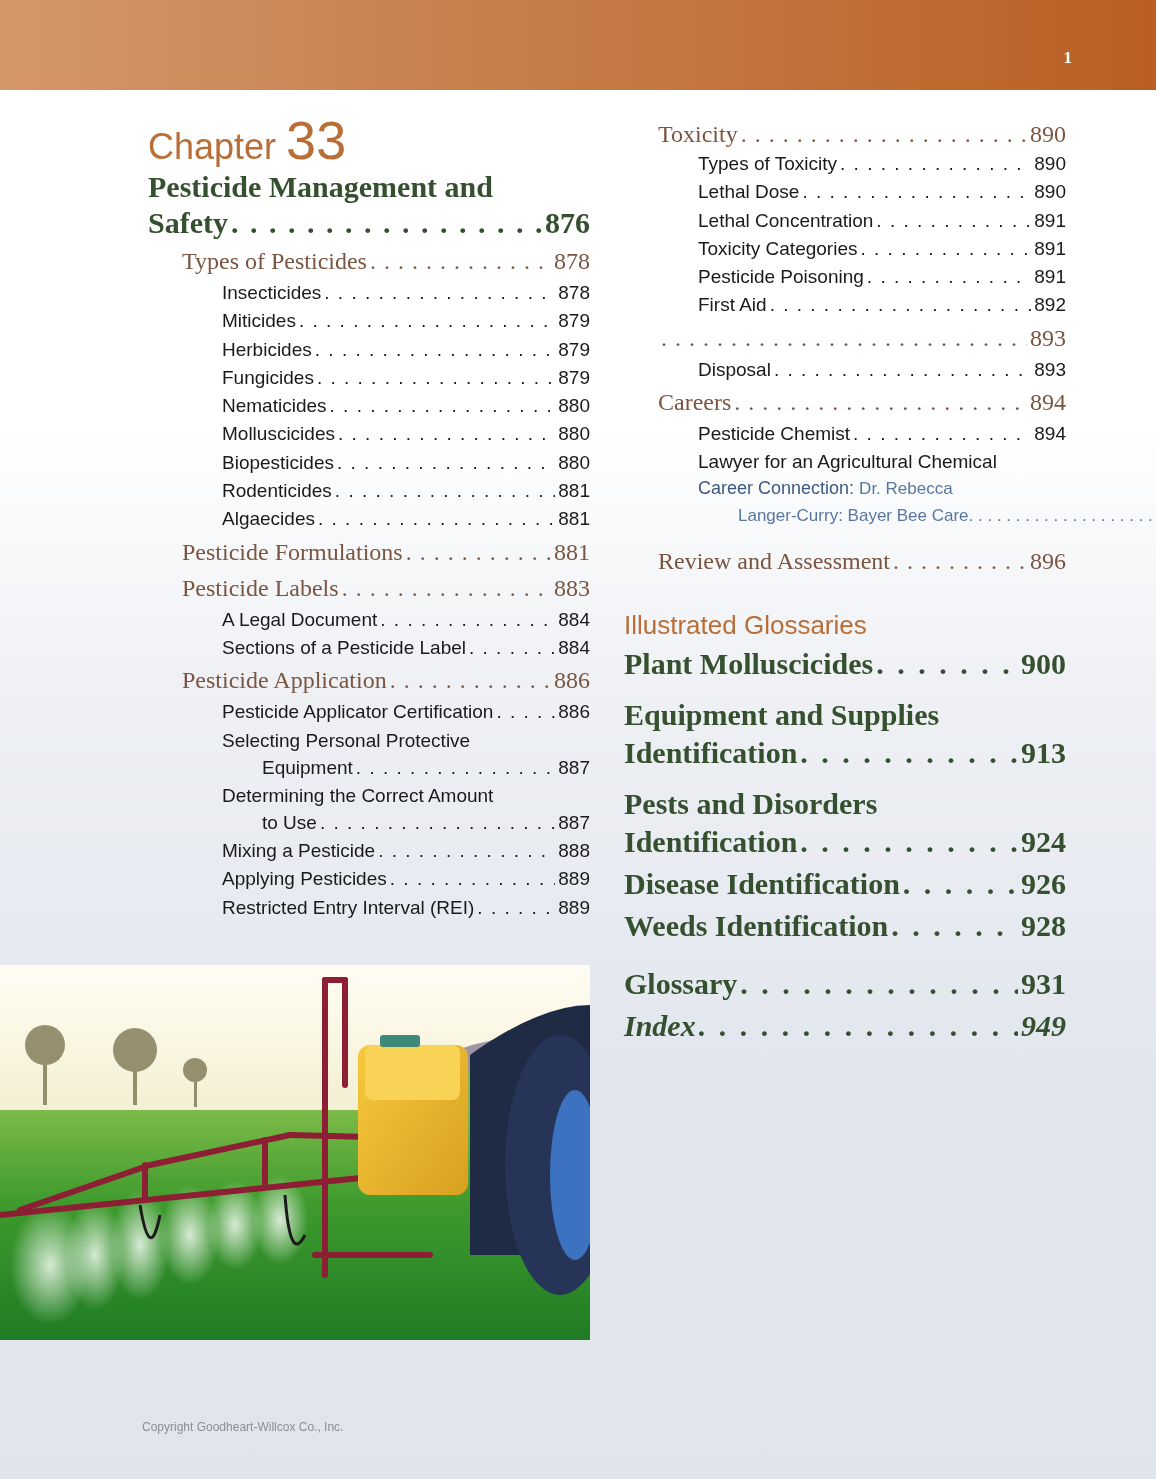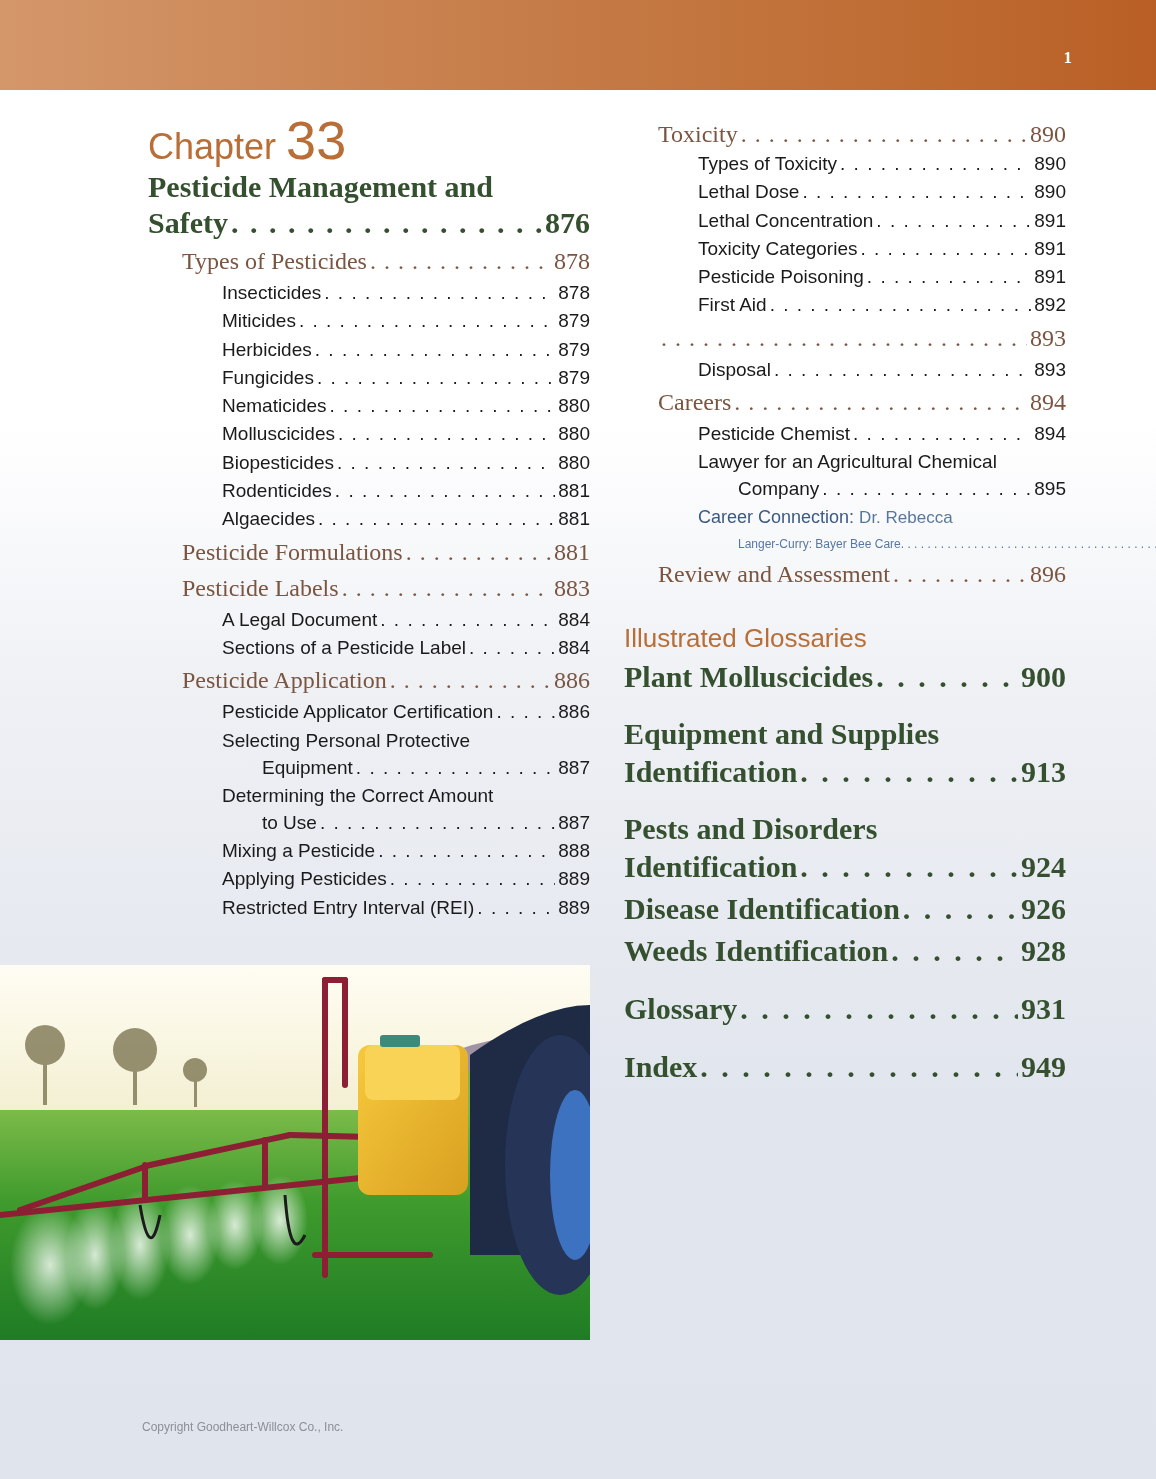--- a/index.html
+++ b/index.html
@@ -52,30 +52,30 @@
   }
   .col-right .sub { padding-left: 74px; }
   .sub .dots { letter-spacing: 1.5px; }
   .sub-wrap-first { padding-left: 74px; font-size: 19px; line-height: 27px; color: #1a1a1a; white-space: nowrap; }
   .sub.cont { padding-left: 114px; }
 
   .career-conn {
     font-size: 18px; line-height: 27px; color: #3d5a83; padding-left: 74px; white-space: nowrap;
   }
   .career-conn .rest { color: #5877a0; font-size: 17px; text-align: right; }
-  .career-conn-2 { padding-left: 114px; color: #5877a0; font-size: 12px; line-height: 27px; }
+  .career-conn-2 { padding-left: 114px; color: #5877a0; font-size: 17px; line-height: 27px; }
   .career-conn-2 .dots { letter-spacing: 0; margin: 0; }
 
   .glossary-heading { color: #b86e36; font-size: 26px; line-height: 40px; margin-top: 28px; }
   .gl {
     font-family: "Liberation Serif", serif; font-weight: bold; color: #34502f;
     font-size: 30px; line-height: 38px;
   }
   .gl .dots { letter-spacing: 3px; }
-  .gl-first { font-family: "Liberation Serif", serif; font-weight: bold; color: #34502f; font-size: 30px; line-height: 38px; margin-top: 19px; }
+  .gl-first { font-family: "Liberation Serif", serif; font-weight: bold; color: #34502f; font-size: 30px; line-height: 38px; margin-top: 13px; }
 
   .photo {
     position: absolute; left: 0; top: 965px; width: 590px; height: 375px; overflow: hidden;
     background: linear-gradient(to bottom, #fdfbf1 0%, #f7f3dc 28%, #8fbf5a 33%, #4a9a2f 55%, #2e8c2a 80%, #1f6e22 100%);
   }
   .copyright {
     position: absolute; left: 142px; top: 1420px; color: #8c8f96; font-size: 12px;
   }
 </style>
 </head>
@@ -261,36 +261,31 @@
     <span class="label">Careers</span>
     <span class="dots"></span>
     <span class="page">894</span>
   </div>
   <div class="row sub">
       <span class="label">Pesticide Chemist</span>
       <span class="dots"></span>
       <span class="page">894</span>
     </div>
   <div class="sub-wrap-first">Lawyer for an Agricultural Chemical</div>
-  <div class="row sub cont">
-      <span class="label">Company</span>
-      <span class="dots"></span>
-      <span class="page">895</span>
-    </div>
   <div class="career-conn">
     <span>Career Connection:</span>
     <span class="rest">Dr. Rebecca</span>
   </div>
   <div class="row career-conn-2">
     <span class="label">Langer-Curry: Bayer Bee Care</span>
     <span class="dots" style="flex:0 0 auto;"></span>
 
   </div>
 
-  <div class="row sec indent" style="line-height:32px;">
+  <div class="row sec indent" style="line-height:32px;margin-top:16px;">
     <span class="label">Review and Assessment</span>
     <span class="dots"></span>
     <span class="page">896</span>
   </div>
 
   <div class="glossary-heading">Illustrated Glossaries</div>
   <div class="row gl">
     <span class="label">Plant Molluscicides</span>
     <span class="dots"></span>
     <span class="page">900</span>
@@ -315,21 +310,21 @@
   <div class="row gl" style="margin-top:4px;">
     <span class="label">Weeds Identification</span>
     <span class="dots"></span>
     <span class="page">928</span>
   </div>
   <div class="row gl" style="margin-top:20px;">
     <span class="label">Glossary</span>
     <span class="dots"></span>
     <span class="page">931</span>
   </div>
-  <div class="row gl" style="margin-top:20px;">
+  <div class="row gl" style="margin-top:4px;font-style:italic;">
     <span class="label">Index</span>
     <span class="dots"></span>
     <span class="page">949</span>
   </div>
 </div>
 
 <div class="photo" title="Tractor with yellow tank spraying pesticide over green field">
   <svg width="590" height="375" viewBox="0 0 590 375" xmlns="http://www.w3.org/2000/svg">
     <defs>
       <linearGradient id="sky" x1="0" y1="0" x2="0" y2="1">

